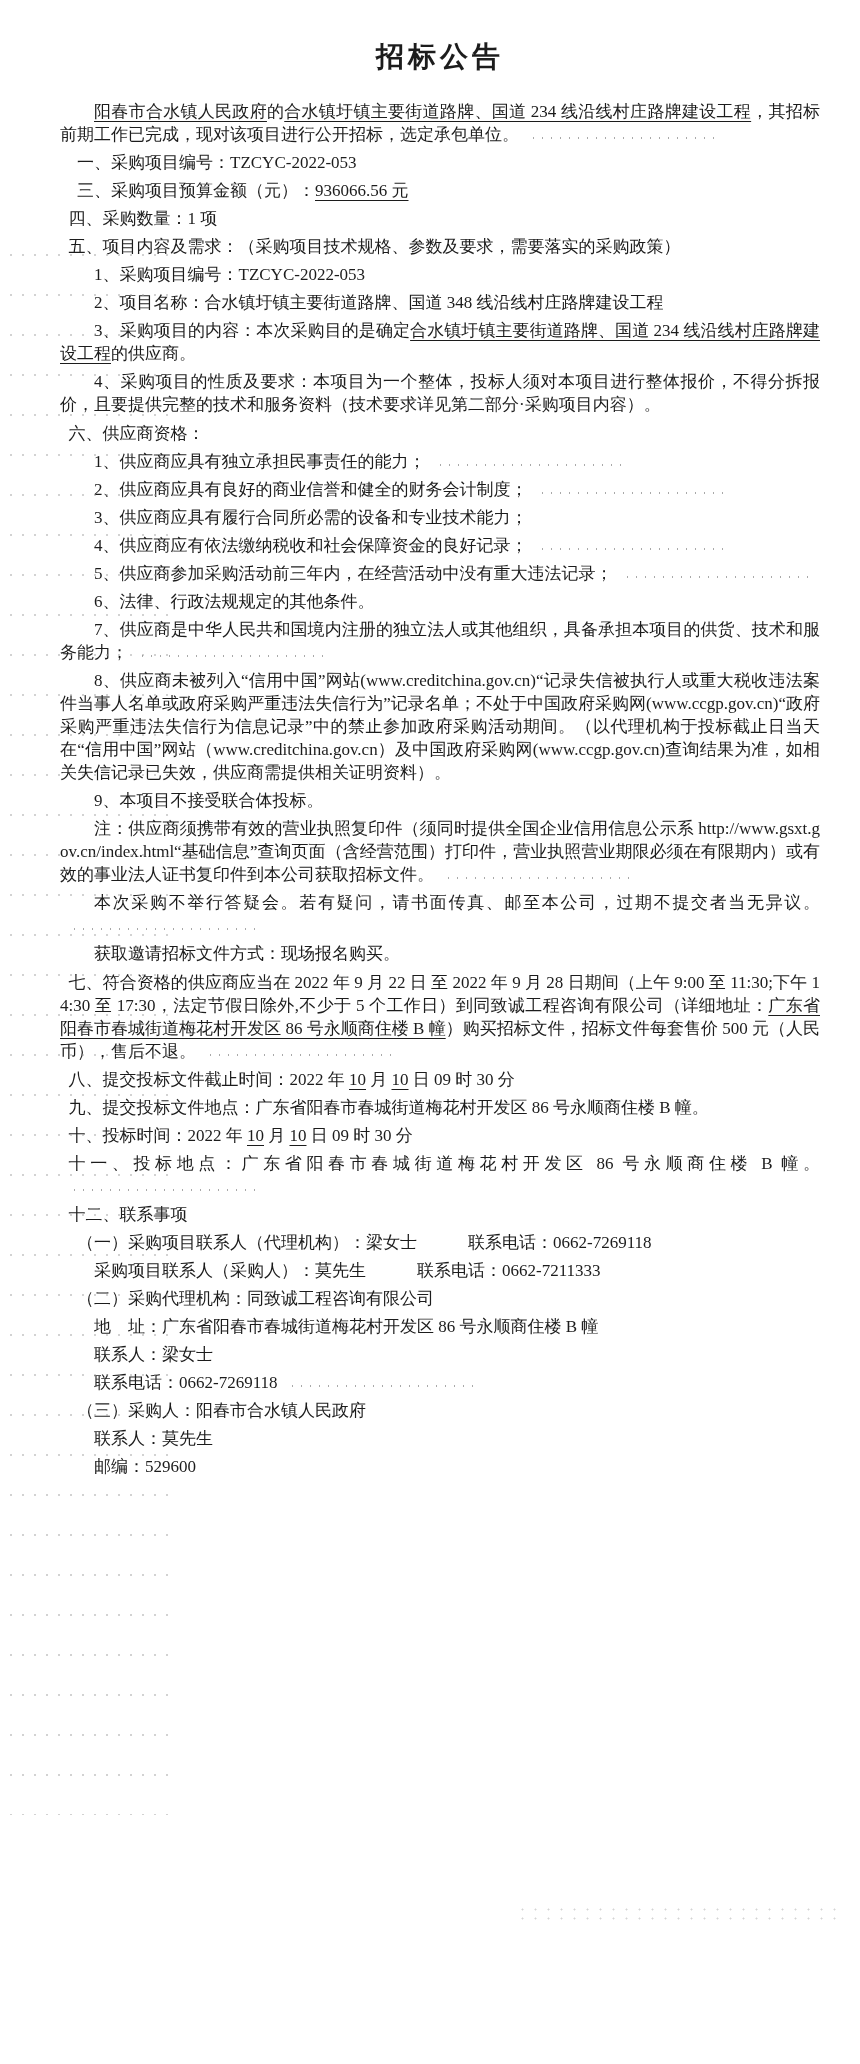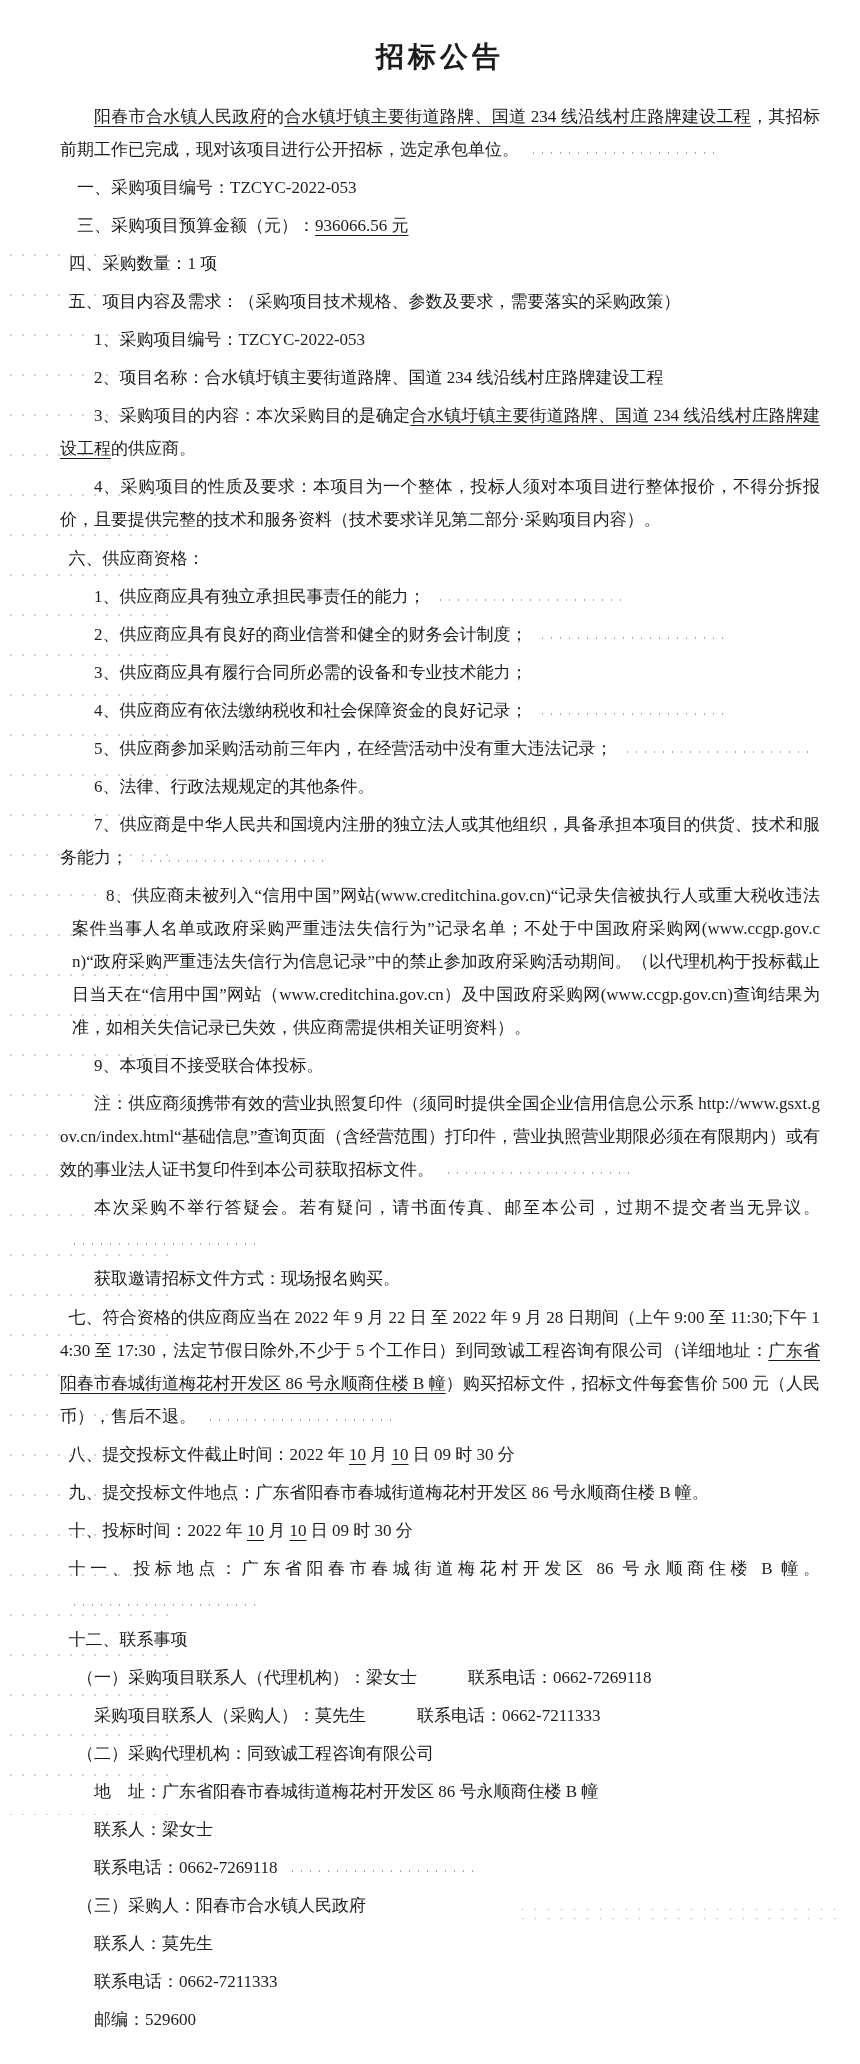--- a/index.html
+++ b/index.html
@@ -18,21 +18,21 @@
   .doc-title {
     text-align: center;
     font-family: "Liberation Sans", "DejaVu Sans", sans-serif;
     font-size: 28px;
     font-weight: 700;
     letter-spacing: 4px;
     margin: 4px 0 24px 0;
   }
   #doc-body p.para {
     font-size: 17px;
-    line-height: 33px;
+    line-height: 23px;
     margin: 0 0 5px 0;
     text-align: justify;
     word-break: break-all;
   }
   .u { text-decoration: underline; text-underline-offset: 4px; text-decoration-thickness: 1px; }
   
   .trail::after {
     content: "";
     display: inline-block;
     width: 185px;
@@ -72,47 +72,46 @@
 
   <h1 class="doc-title">招标公告</h1>
 
   <div id="doc-body">
       <p class="para trail" style="text-indent: 2em;"><span class="u">阳春市合水镇人民政府</span><span>的</span><span class="u">合水镇圩镇主要街道路牌、国道 234 线沿线村庄路牌建设工程</span><span>，其招标前期工作已完成，现对该项目进行公开招标，选定承包单位。</span></p>
       <p class="para" style="text-indent: 1em;"><span>一、采购项目编号：TZCYC-2022-053</span></p>
       <p class="para" style="text-indent: 1em;"><span>三、采购项目预算金额（元）：</span><span class="u">936066.56 元</span></p>
       <p class="para" style="text-indent: 0.5em;"><span>四、采购数量：1 项</span></p>
       <p class="para" style="text-indent: 0.5em;"><span>五、项目内容及需求：（采购项目技术规格、参数及要求，需要落实的采购政策）</span></p>
       <p class="para" style="text-indent: 2em;"><span>1、采购项目编号：TZCYC-2022-053</span></p>
-      <p class="para" style="text-indent: 2em;"><span>2、项目名称：合水镇圩镇主要街道路牌、国道 234 线沿线村庄路牌建设工程</span></p>
+      <p class="para" style="text-indent: 2em;"><span>2、项目名称：合水镇圩镇主要街道路牌、国道 348 线沿线村庄路牌建设工程</span></p>
       <p class="para" style="text-indent: 2em;"><span>3、采购项目的内容：本次采购目的是确定</span><span class="u">合水镇圩镇主要街道路牌、国道 234 线沿线村庄路牌建设工程</span><span>的供应商。</span></p>
       <p class="para" style="text-indent: 2em;"><span>4、采购项目的性质及要求：本项目为一个整体，投标人须对本项目进行整体报价，不得分拆报价，且要提供完整的技术和服务资料（技术要求详见第二部分·采购项目内容）。</span></p>
       <p class="para" style="text-indent: 0.5em; margin-top: 6px;"><span>六、供应商资格：</span></p>
       <p class="para trail" style="text-indent: 2em;"><span>1、供应商应具有独立承担民事责任的能力；</span></p>
       <p class="para trail" style="text-indent: 2em;"><span>2、供应商应具有良好的商业信誉和健全的财务会计制度；</span></p>
       <p class="para" style="text-indent: 2em;"><span>3、供应商应具有履行合同所必需的设备和专业技术能力；</span></p>
       <p class="para trail" style="text-indent: 2em;"><span>4、供应商应有依法缴纳税收和社会保障资金的良好记录；</span></p>
       <p class="para trail" style="text-indent: 2em;"><span>5、供应商参加采购活动前三年内，在经营活动中没有重大违法记录；</span></p>
       <p class="para" style="text-indent: 2em;"><span>6、法律、行政法规规定的其他条件。</span></p>
       <p class="para trail" style="text-indent: 2em;"><span>7、供应商是中华人民共和国境内注册的独立法人或其他组织，具备承担本项目的供货、技术和服务能力；</span></p>
-      <p class="para" style="text-indent: 2em; margin-left: 12px;"><span>8、供应商未被列入“信用中国”网站(www.creditchina.gov.cn)“记录失信被执行人或重大税收违法案件当事人名单或政府采购严重违法失信行为”记录名单；不处于中国政府采购网(www.ccgp.gov.cn)“政府采购严重违法失信行为信息记录”中的禁止参加政府采购活动期间。（以代理机构于投标截止日当天在“信用中国”网站（www.creditchina.gov.cn）及中国政府采购网(www.ccgp.gov.cn)查询结果为准，如相关失信记录已失效，供应商需提供相关证明资料）。</span></p>
+      <p class="para" style="text-indent: 2em;"><span>8、供应商未被列入“信用中国”网站(www.creditchina.gov.cn)“记录失信被执行人或重大税收违法案件当事人名单或政府采购严重违法失信行为”记录名单；不处于中国政府采购网(www.ccgp.gov.cn)“政府采购严重违法失信行为信息记录”中的禁止参加政府采购活动期间。（以代理机构于投标截止日当天在“信用中国”网站（www.creditchina.gov.cn）及中国政府采购网(www.ccgp.gov.cn)查询结果为准，如相关失信记录已失效，供应商需提供相关证明资料）。</span></p>
       <p class="para" style="text-indent: 2em;"><span>9、本项目不接受联合体投标。</span></p>
       <p class="para trail" style="text-indent: 2em;"><span>注：供应商须携带有效的营业执照复印件（须同时提供全国企业信用信息公示系 http://www.gsxt.gov.cn/index.html“基础信息”查询页面（含经营范围）打印件，营业执照营业期限必须在有限期内）或有效的事业法人证书复印件到本公司获取招标文件。</span></p>
       <p class="para trail" style="text-indent: 2em;"><span>本次采购不举行答疑会。若有疑问，请书面传真、邮至本公司，过期不提交者当无异议。</span></p>
       <p class="para" style="text-indent: 2em;"><span>获取邀请招标文件方式：现场报名购买。</span></p>
       <p class="para trail" style="text-indent: 0.5em; margin-top: 6px;"><span>七、符合资格的供应商应当在 2022 年 9 月 22 日 至 2022 年 9 月 28 日期间（上午 9:00 至 11:30;下午 14:30 至 17:30，法定节假日除外,不少于 5 个工作日）到同致诚工程咨询有限公司（详细地址：</span><span class="u">广东省阳春市春城街道梅花村开发区 86 号永顺商住楼 B 幢</span><span>）购买招标文件，招标文件每套售价 500 元（人民币），售后不退。</span></p>
       <p class="para" style="text-indent: 0.5em;"><span>八、提交投标文件截止时间：2022 年 </span><span class="u">10</span><span> 月 </span><span class="u">10</span><span> 日 09 时 30 分</span></p>
       <p class="para" style="text-indent: 0.5em;"><span>九、提交投标文件地点：广东省阳春市春城街道梅花村开发区 86 号永顺商住楼 B 幢。</span></p>
       <p class="para" style="text-indent: 0.5em;"><span>十、投标时间：2022 年 </span><span class="u">10</span><span> 月 </span><span class="u">10</span><span> 日 09 时 30 分</span></p>
       <p class="para trail" style="text-indent: 0.5em;"><span>十一、投标地点：广东省阳春市春城街道梅花村开发区 86 号永顺商住楼 B 幢。</span></p>
       <p class="para" style="text-indent: 0.5em;"><span>十二、联系事项</span></p>
       <p class="para" style="text-indent: 1em;"><span>（一）采购项目联系人（代理机构）：梁女士　　　联系电话：0662-7269118</span></p>
       <p class="para" style="text-indent: 2em;"><span>采购项目联系人（采购人）：莫先生　　　联系电话：0662-7211333</span></p>
       <p class="para" style="text-indent: 1em;"><span>（二）采购代理机构：同致诚工程咨询有限公司</span></p>
       <p class="para" style="text-indent: 2em;"><span>地　址：广东省阳春市春城街道梅花村开发区 86 号永顺商住楼 B 幢</span></p>
       <p class="para" style="text-indent: 2em;"><span>联系人：梁女士</span></p>
       <p class="para trail" style="text-indent: 2em;"><span>联系电话：0662-7269118</span></p>
       <p class="para" style="text-indent: 1em;"><span>（三）采购人：阳春市合水镇人民政府</span></p>
       <p class="para" style="text-indent: 2em;"><span>联系人：莫先生</span></p>
-      <p class="para" style="text-indent: 2em;"><span>联系电话：0662-7211333</span></p>
       <p class="para" style="text-indent: 2em;"><span>邮编：529600</span></p>
     </div>
 
 </div>
 
 </body></html>

